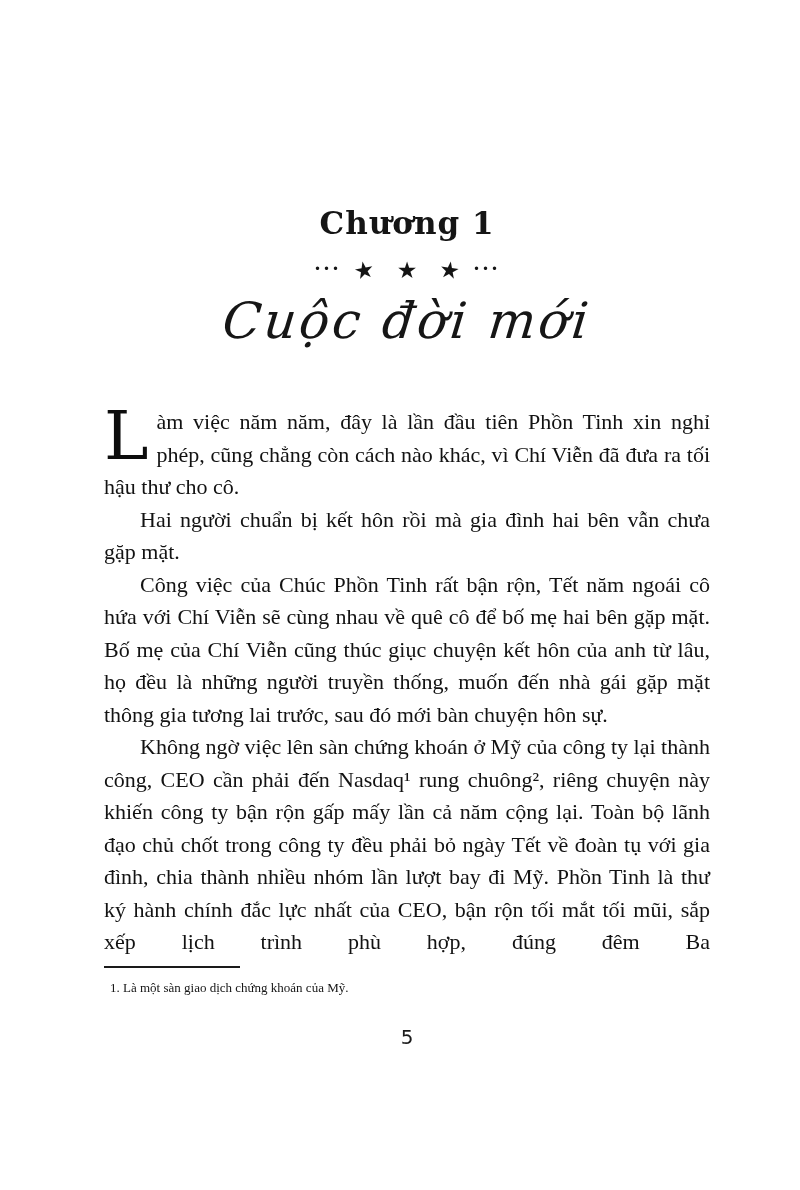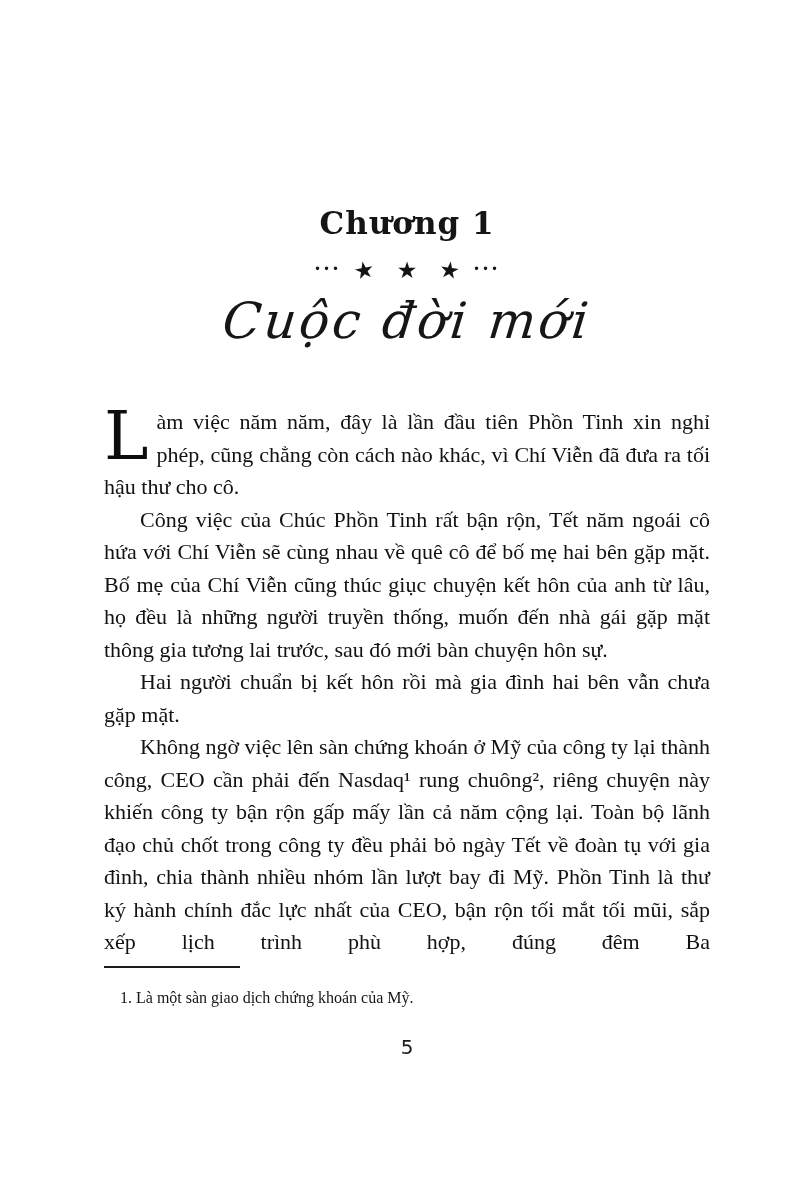--- a/index.html
+++ b/index.html
@@ -86,22 +86,22 @@
   .footnote-block {
     margin-top: 7px;
   }
   .fn-divider {
     width: 136px;
     height: 0;
     border-top: 2px solid #1a1a1a;
     margin-bottom: 6px;
   }
   .footnote {
-    margin: 16px;
-    font-size: 16px;
+    margin: 6px;
+    font-size: 13px;
     line-height: 27.5px;
     text-align: justify;
     color: #151515;
   }
   
   .page-number {
     margin-top: 24px;
     text-align: center;
     font-family: "DejaVu Sans", sans-serif;
     font-size: 20px;
@@ -124,22 +124,22 @@
       <span class="dots">···</span>
     </div>
 
     <div class="chapter-title">Cuộc đời mới</div>
   </header>
 
   <main class="body-text">
     <p class="para first">
       <span class="drop-cap">L</span><span>àm việc năm năm, đây là lần đầu tiên Phồn Tinh xin nghỉ phép, cũng chẳng còn cách nào khác, vì Chí Viễn đã đưa ra tối hậu thư cho cô.</span>
     </p>
+    <p class="para indent">Hai người chuẩn bị kết hôn rồi mà gia đình hai bên vẫn chưa gặp mặt.</p>
     <p class="para indent">Công việc của Chúc Phồn Tinh rất bận rộn, Tết năm ngoái cô hứa với Chí Viễn sẽ cùng nhau về quê cô để bố mẹ hai bên gặp mặt. Bố mẹ của Chí Viễn cũng thúc giục chuyện kết hôn của anh từ lâu, họ đều là những người truyền thống, muốn đến nhà gái gặp mặt thông gia tương lai trước, sau đó mới bàn chuyện hôn sự.</p>
-    <p class="para indent">Hai người chuẩn bị kết hôn rồi mà gia đình hai bên vẫn chưa gặp mặt.</p>
     <p class="para indent continues">Không ngờ việc lên sàn chứng khoán ở Mỹ của công ty lại thành công, CEO cần phải đến Nasdaq¹ rung chuông², riêng chuyện này khiến công ty bận rộn gấp mấy lần cả năm cộng lại. Toàn bộ lãnh đạo chủ chốt trong công ty đều phải bỏ ngày Tết về đoàn tụ với gia đình, chia thành nhiều nhóm lần lượt bay đi Mỹ. Phồn Tinh là thư ký hành chính đắc lực nhất của CEO, bận rộn tối mắt tối mũi, sắp xếp lịch trình phù hợp, đúng đêm Ba</p>
   </main>
 
   <footer class="footnote-block">
     <div class="fn-divider"></div>
     <p class="footnote">1. Là một sàn giao dịch chứng khoán của Mỹ.</p>
     <div class="page-number">5</div>
   </footer>
 
 </div>

